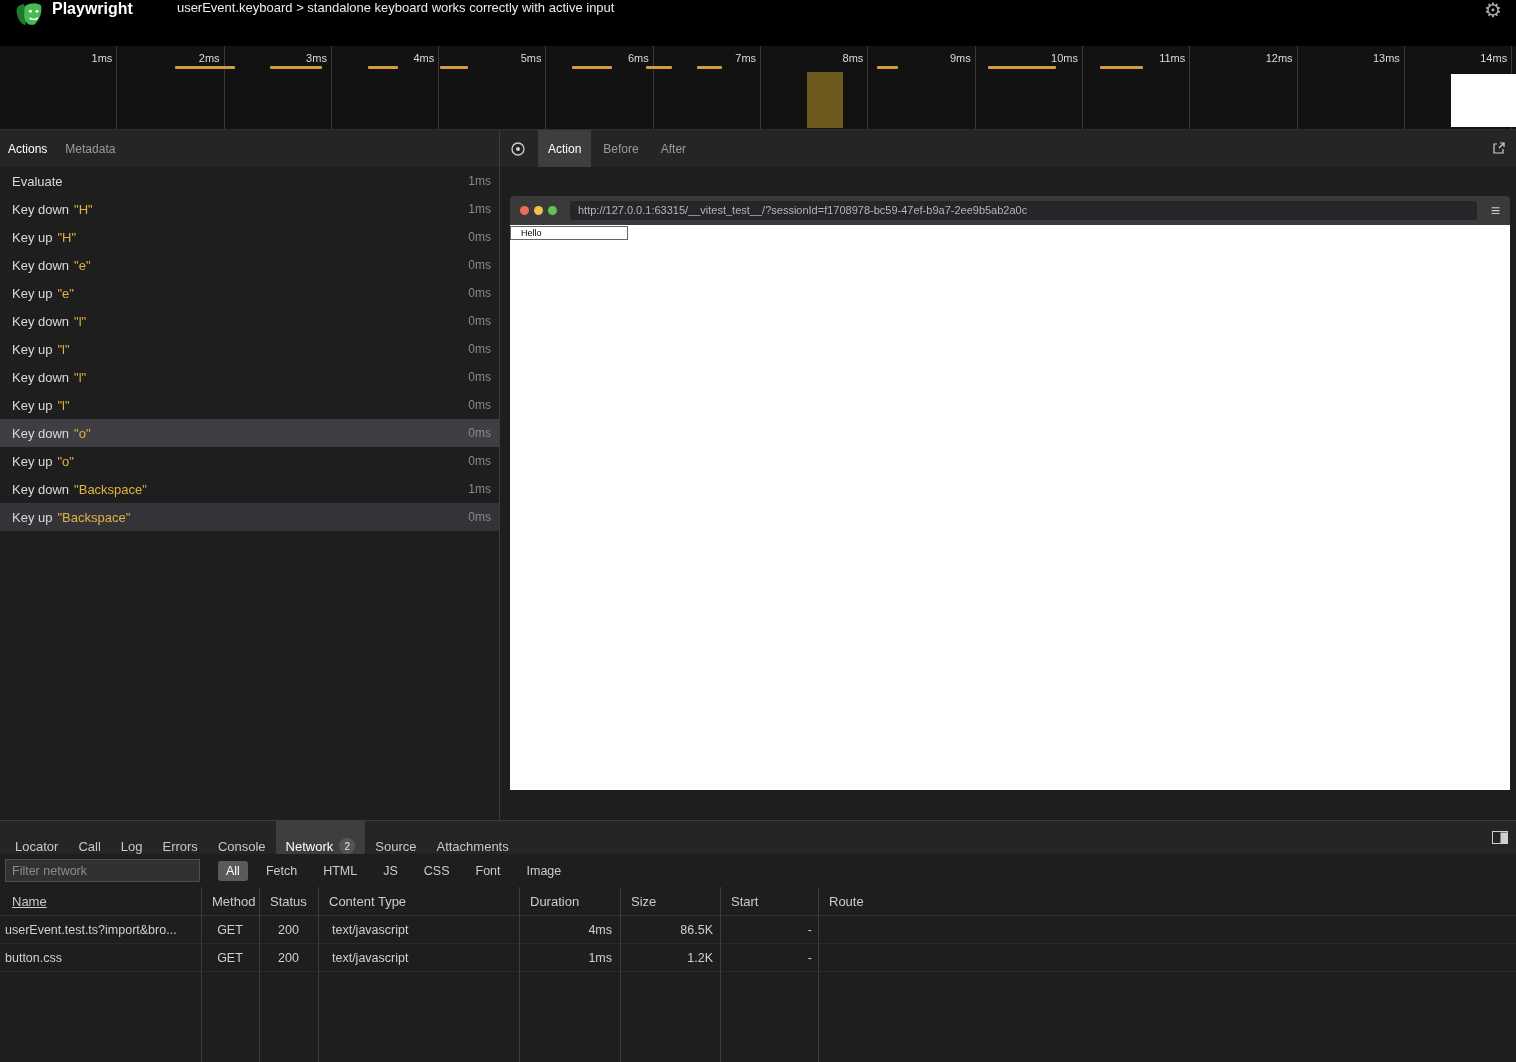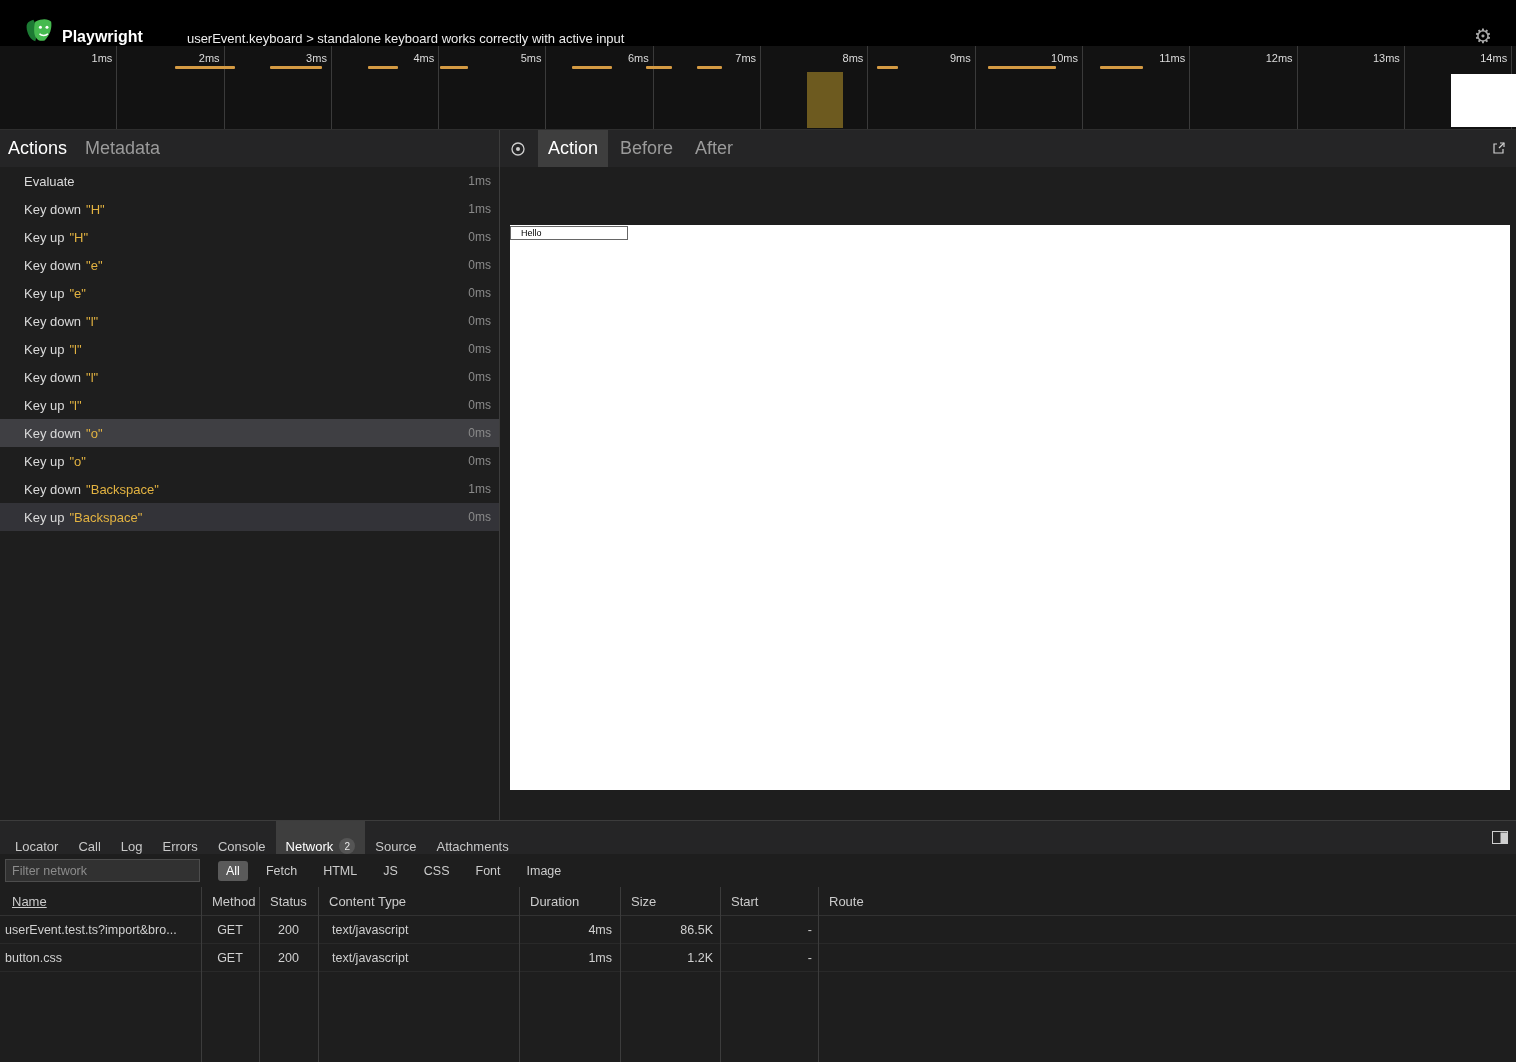--- a/index.html
+++ b/index.html
@@ -2,49 +2,49 @@
 <html style="--yellow: #e3b341; --tick: #d49a43; --gold: #6d5a1f;"><head>
 <meta charset="utf-8">
 <style>
   * { box-sizing: border-box; margin: 0; padding: 0; }
   html,body { width:1516px; height:1062px; overflow:hidden; background:#1e1e1e;
     font-family:"Liberation Sans", sans-serif; color:#d4d4d4; }
   .app { position:relative; width:1516px; height:1062px; }
 
   
   .topbar { position:absolute; left:0; top:0; width:1516px; height:46px;
-    background:#000; display:flex; align-items:flex-end; padding:0 24px; }
+    background:#000; display:flex; align-items:flex-start; padding:0 14px; }
   .logo { width:32px; height:30px; display:flex; align-items:center; }
   .app-title { font-size:16px; font-weight:bold; color:#fff; margin-left:6px; }
   .breadcrumb { font-size:13px; color:#ececec; margin-left:44px; }
   .gear { margin-left:auto; font-size:20px; color:#a8a8a8; cursor:pointer; line-height:1; }
 
   
   .timeline { position:absolute; left:0; top:46px; width:1516px; height:84px;
     background:#121212; border-bottom:1px solid #2e2e2e; }
   .tl-cols { position:absolute; left:10px; top:0; height:100%; display:flex; }
   .tl-col { width:107.3px; height:100%; border-right:1px solid #3a3a3a; position:relative; }
   .tl-label { position:absolute; top:6px; right:4px; font-size:11px; color:#dcdcdc; }
   .tl-tick { position:absolute; top:20px; height:3px; background:var(--tick,#d49a43); border-radius:1px; }
   .tl-selection { position:absolute; top:26px; height:56px; background:var(--gold,#6d5a1f); }
   .tl-thumb { position:absolute; top:28px; height:53px; background:#fff; }
 
   
   .panel-tabs { height:37px; display:flex; align-items:center; background:#252526;
-    font-size:18px; }
+    font-size:12px; }
 
   
   .left-panel { position:absolute; left:0; top:130px; width:500px; height:690px;
     background:#1e1e1e; border-right:1px solid #3c3c3c; }
   .left-panel .panel-tabs { padding-left:8px; gap:18px; }
   .ptab { color:#9a9a9a; cursor:pointer; }
   .ptab.sel { color:#fff; }
   .actions-list { }
   .action-row { height:28px; display:flex; align-items:center;
-    padding:0 8px 0 24px; font-size:13px; color:#dadada; cursor:pointer; }
+    padding:0 8px 0 12px; font-size:13px; color:#dadada; cursor:pointer; }
   .action-row.hovered { background:#3f3f43; }
   .action-row.selected { background:#333338; }
   .a-key { color:var(--yellow,#e3b341); margin-left:5px; }
   .a-dur { margin-left:auto; color:#8a8a8a; font-size:12px; }
 
   
   .snap-panel { position:absolute; left:500px; top:130px; width:1016px; height:690px;
     background:#1e1e1e; }
   .snap-tabs { padding:0 10px; gap:2px; position:relative; }
   .target-icon { display:flex; align-items:center; margin-right:10px; cursor:pointer; }
@@ -272,20 +272,27 @@
       <span class="ext-icon">
         <svg width="14" height="14" viewBox="0 0 14 14" fill="none" stroke="#cfcfcf" stroke-width="1.2">
           <path d="M5 3H2v9h9V8"></path>
             <path d="M8 2h4v4"></path>
             <path d="M12 2L7 7"></path>
         </svg>
       </span>
     </div>
 
     <div class="browser">
+      <div class="chrome">
+        <span class="dot red"></span>
+        <span class="dot yellow"></span>
+        <span class="dot green"></span>
+        <div class="url">http://127.0.0.1:63315/__vitest_test__/?sessionId=f1708978-bc59-47ef-b9a7-2ee9b5ab2a0c</div>
+        <span class="menu">≡</span>
+      </div>
       <div class="page">
         <input class="page-input" value="Hello" style="">
       </div>
     </div>
   </section>
 
   <section class="bottom-panel">
     <div class="b-tabbar">
         <div class="b-tab">
           <span>Locator</span>

